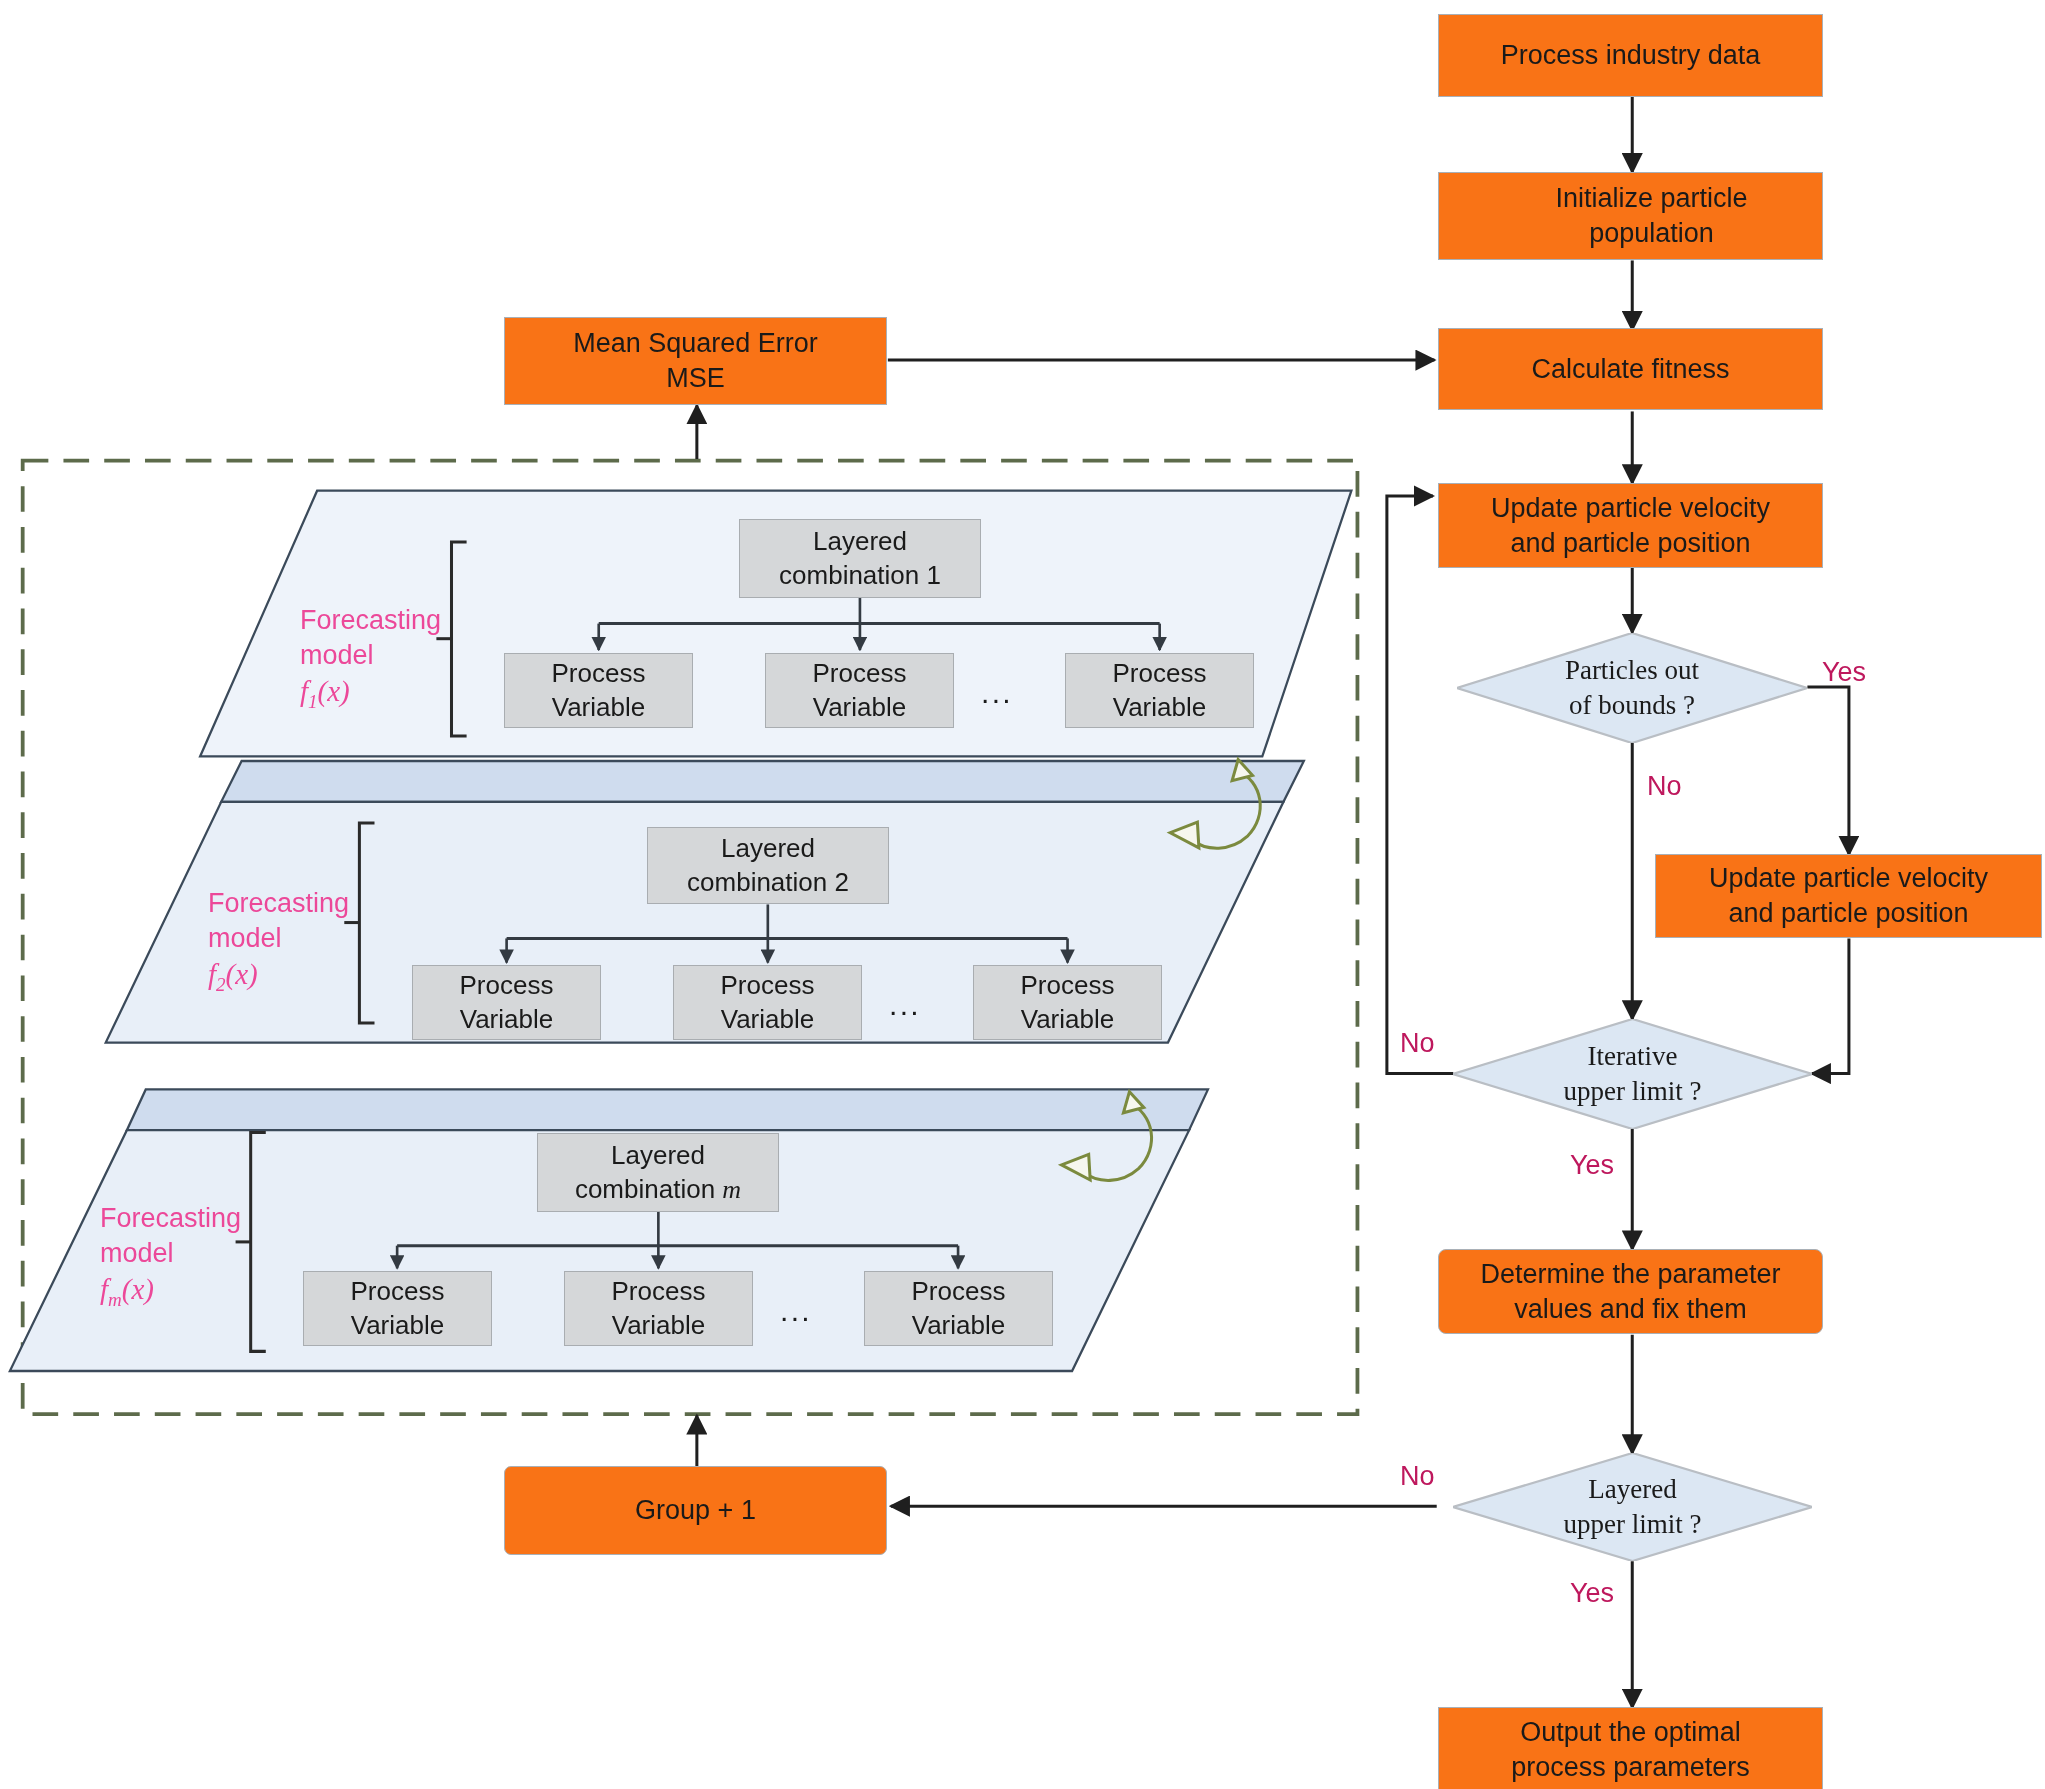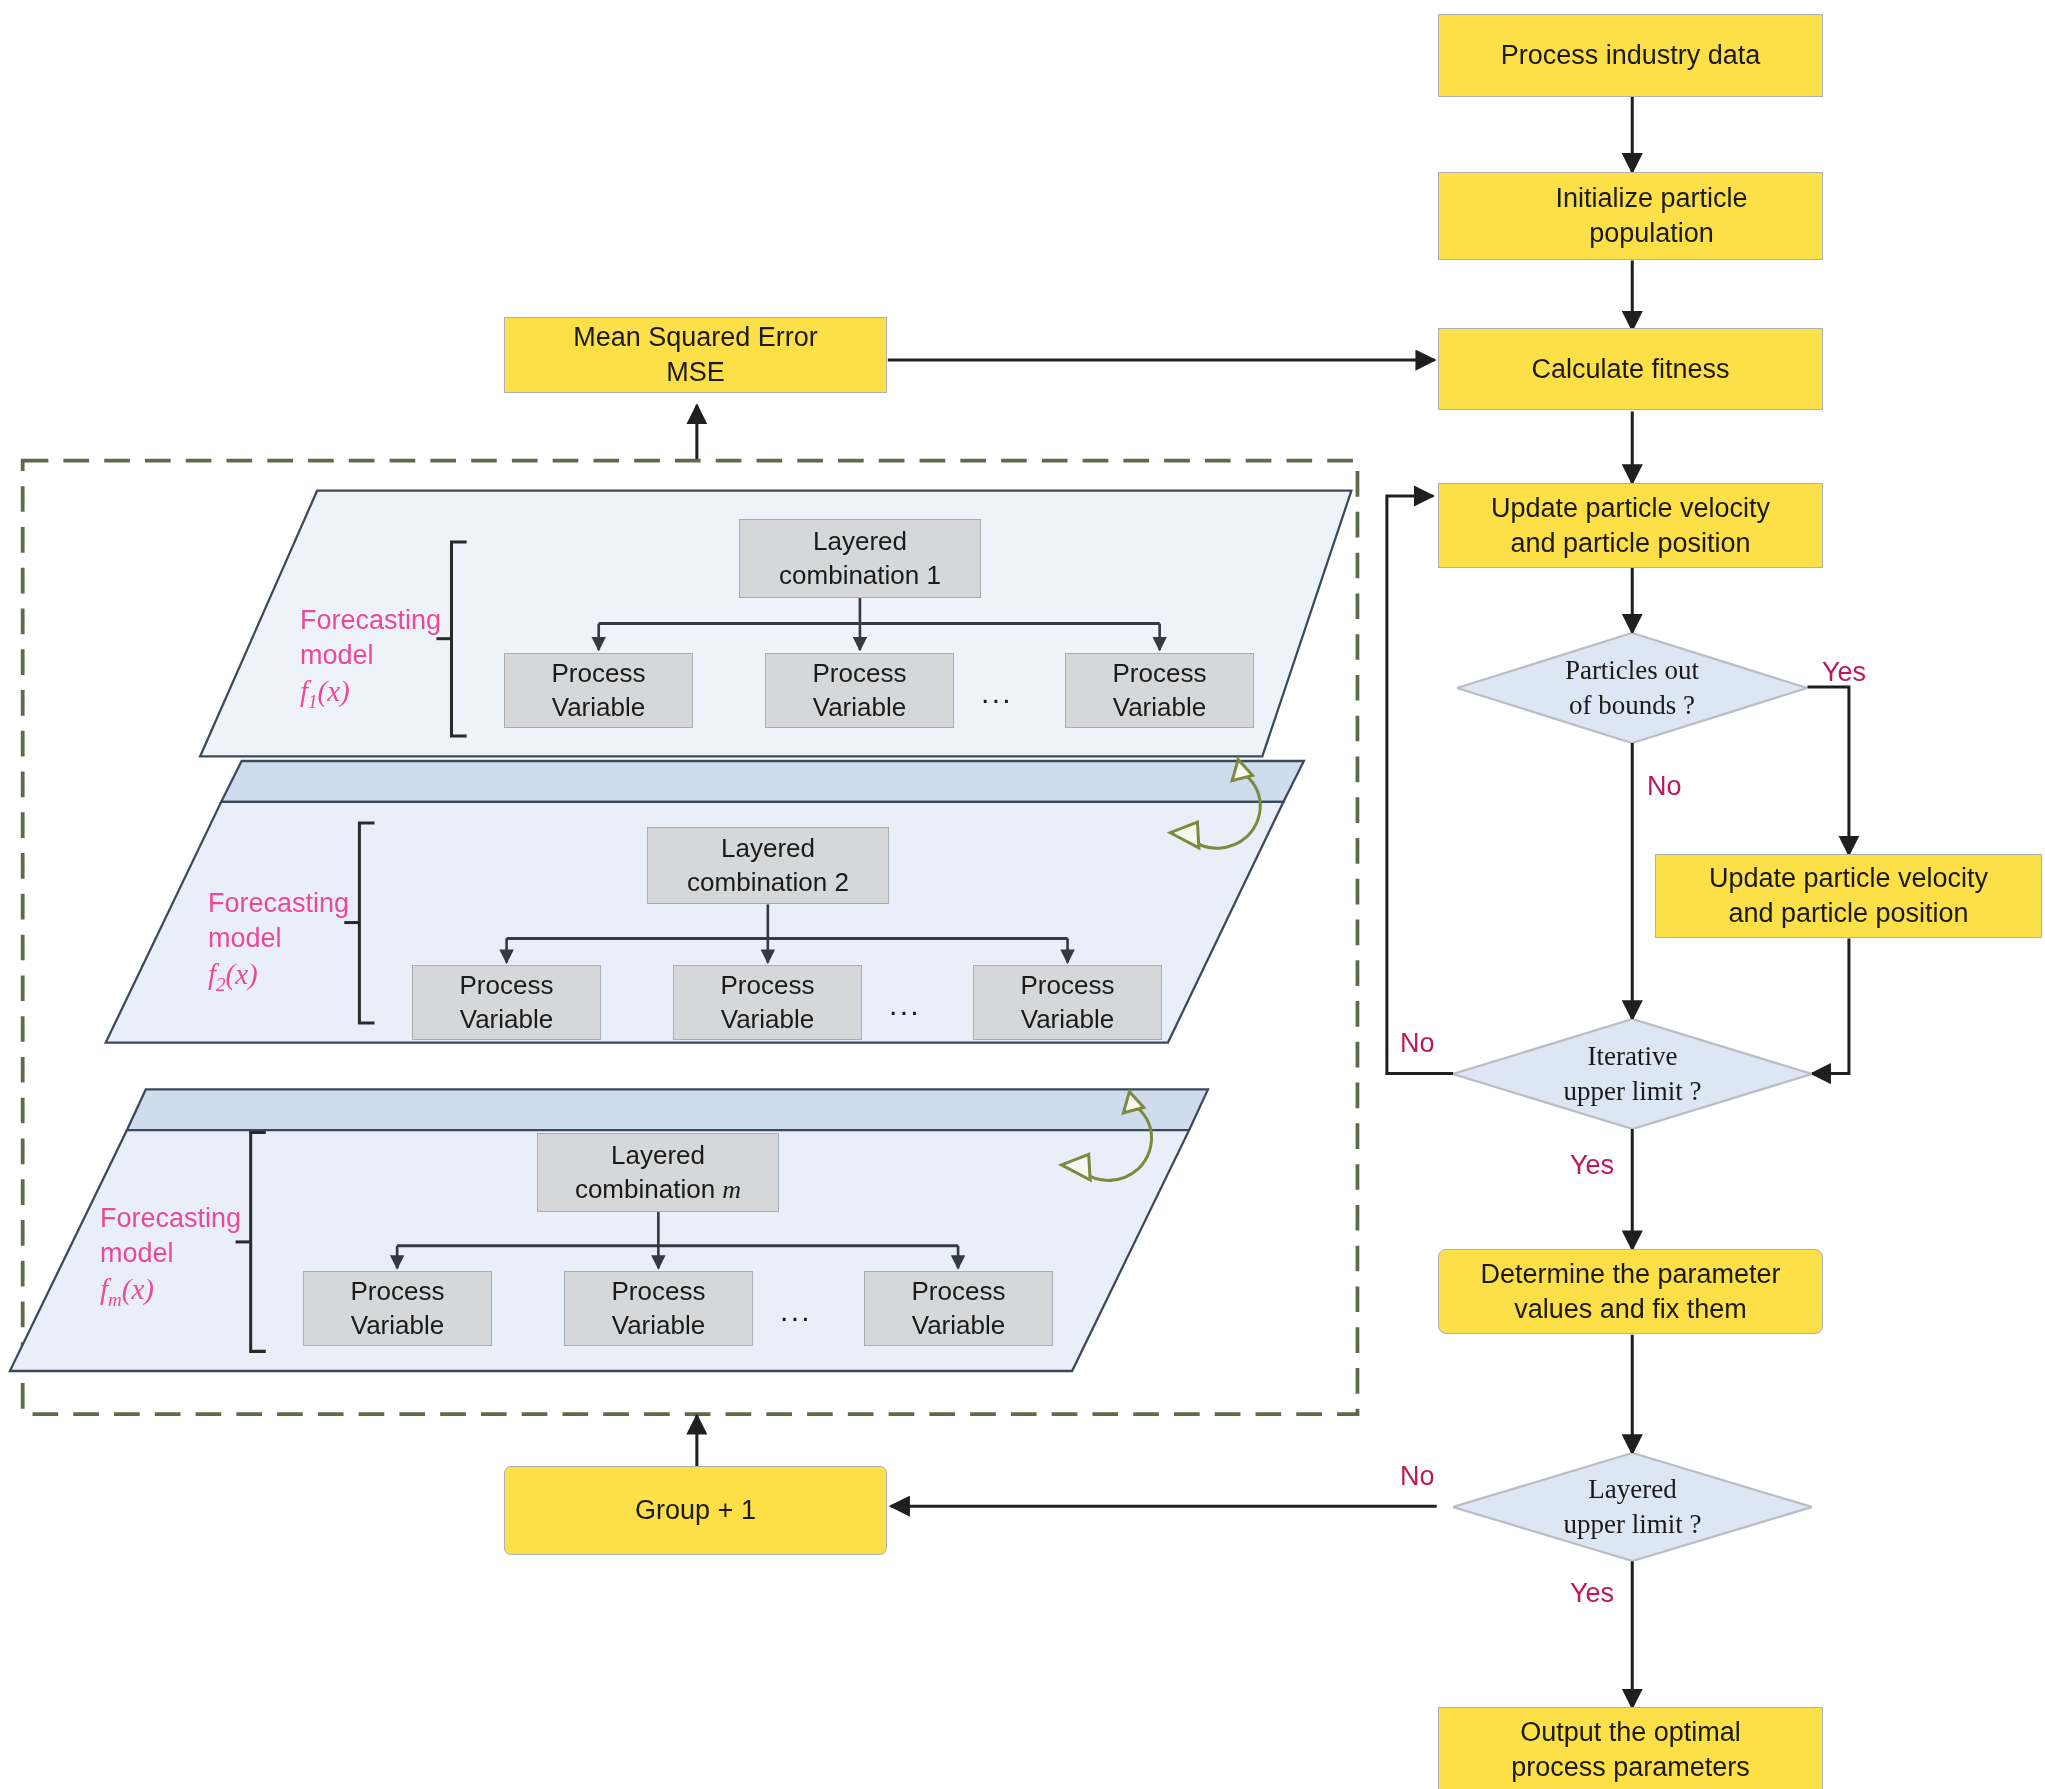--- a/index.html
+++ b/index.html
@@ -29,21 +29,21 @@
     box-sizing: border-box;
     display: flex;
     align-items: center;
     justify-content: center;
     text-align: center;
     color: #1a1a1a;
     line-height: 1.28;
     white-space: pre-line;
   }
   .pbox {
-    background: #fde047;
+    background: #f97316;
     border: 1.5px solid #a9b0b7;
     font-size: 27px;
   }
   .gbox {
     background: #d5d7d9;
     border: 1.5px solid #a9adb1;
     font-size: 26px;
   }
   .diamond-wrap {
     position: absolute;
@@ -244,21 +244,21 @@
 process parameters</span>
   </div>
 
   <div class="edge-label" style="left:1822px; top:657px;">Yes</div>
   <div class="edge-label" style="left:1647px; top:771px;">No</div>
   <div class="edge-label" style="left:1400px; top:1028px;">No</div>
   <div class="edge-label" style="left:1570px; top:1150px;">Yes</div>
   <div class="edge-label" style="left:1400px; top:1461px;">No</div>
   <div class="edge-label" style="left:1570px; top:1578px;">Yes</div>
 
-  <div class="node pbox" style="left:504px; top:317px; width:383px; height:76px;">
+  <div class="node pbox" style="left:504px; top:317px; width:383px; height:88px;">
     <span>Mean Squared Error
 MSE</span>
   </div>
 
   <div class="node pbox" style="left:504px; top:1466px; width:383px; height:89px;border-radius:7px;">
     <span>Group + 1</span>
   </div>
 
   <div class="para-label" style="left:300px; top:568px; width:159px;">
     <span>Forecasting

